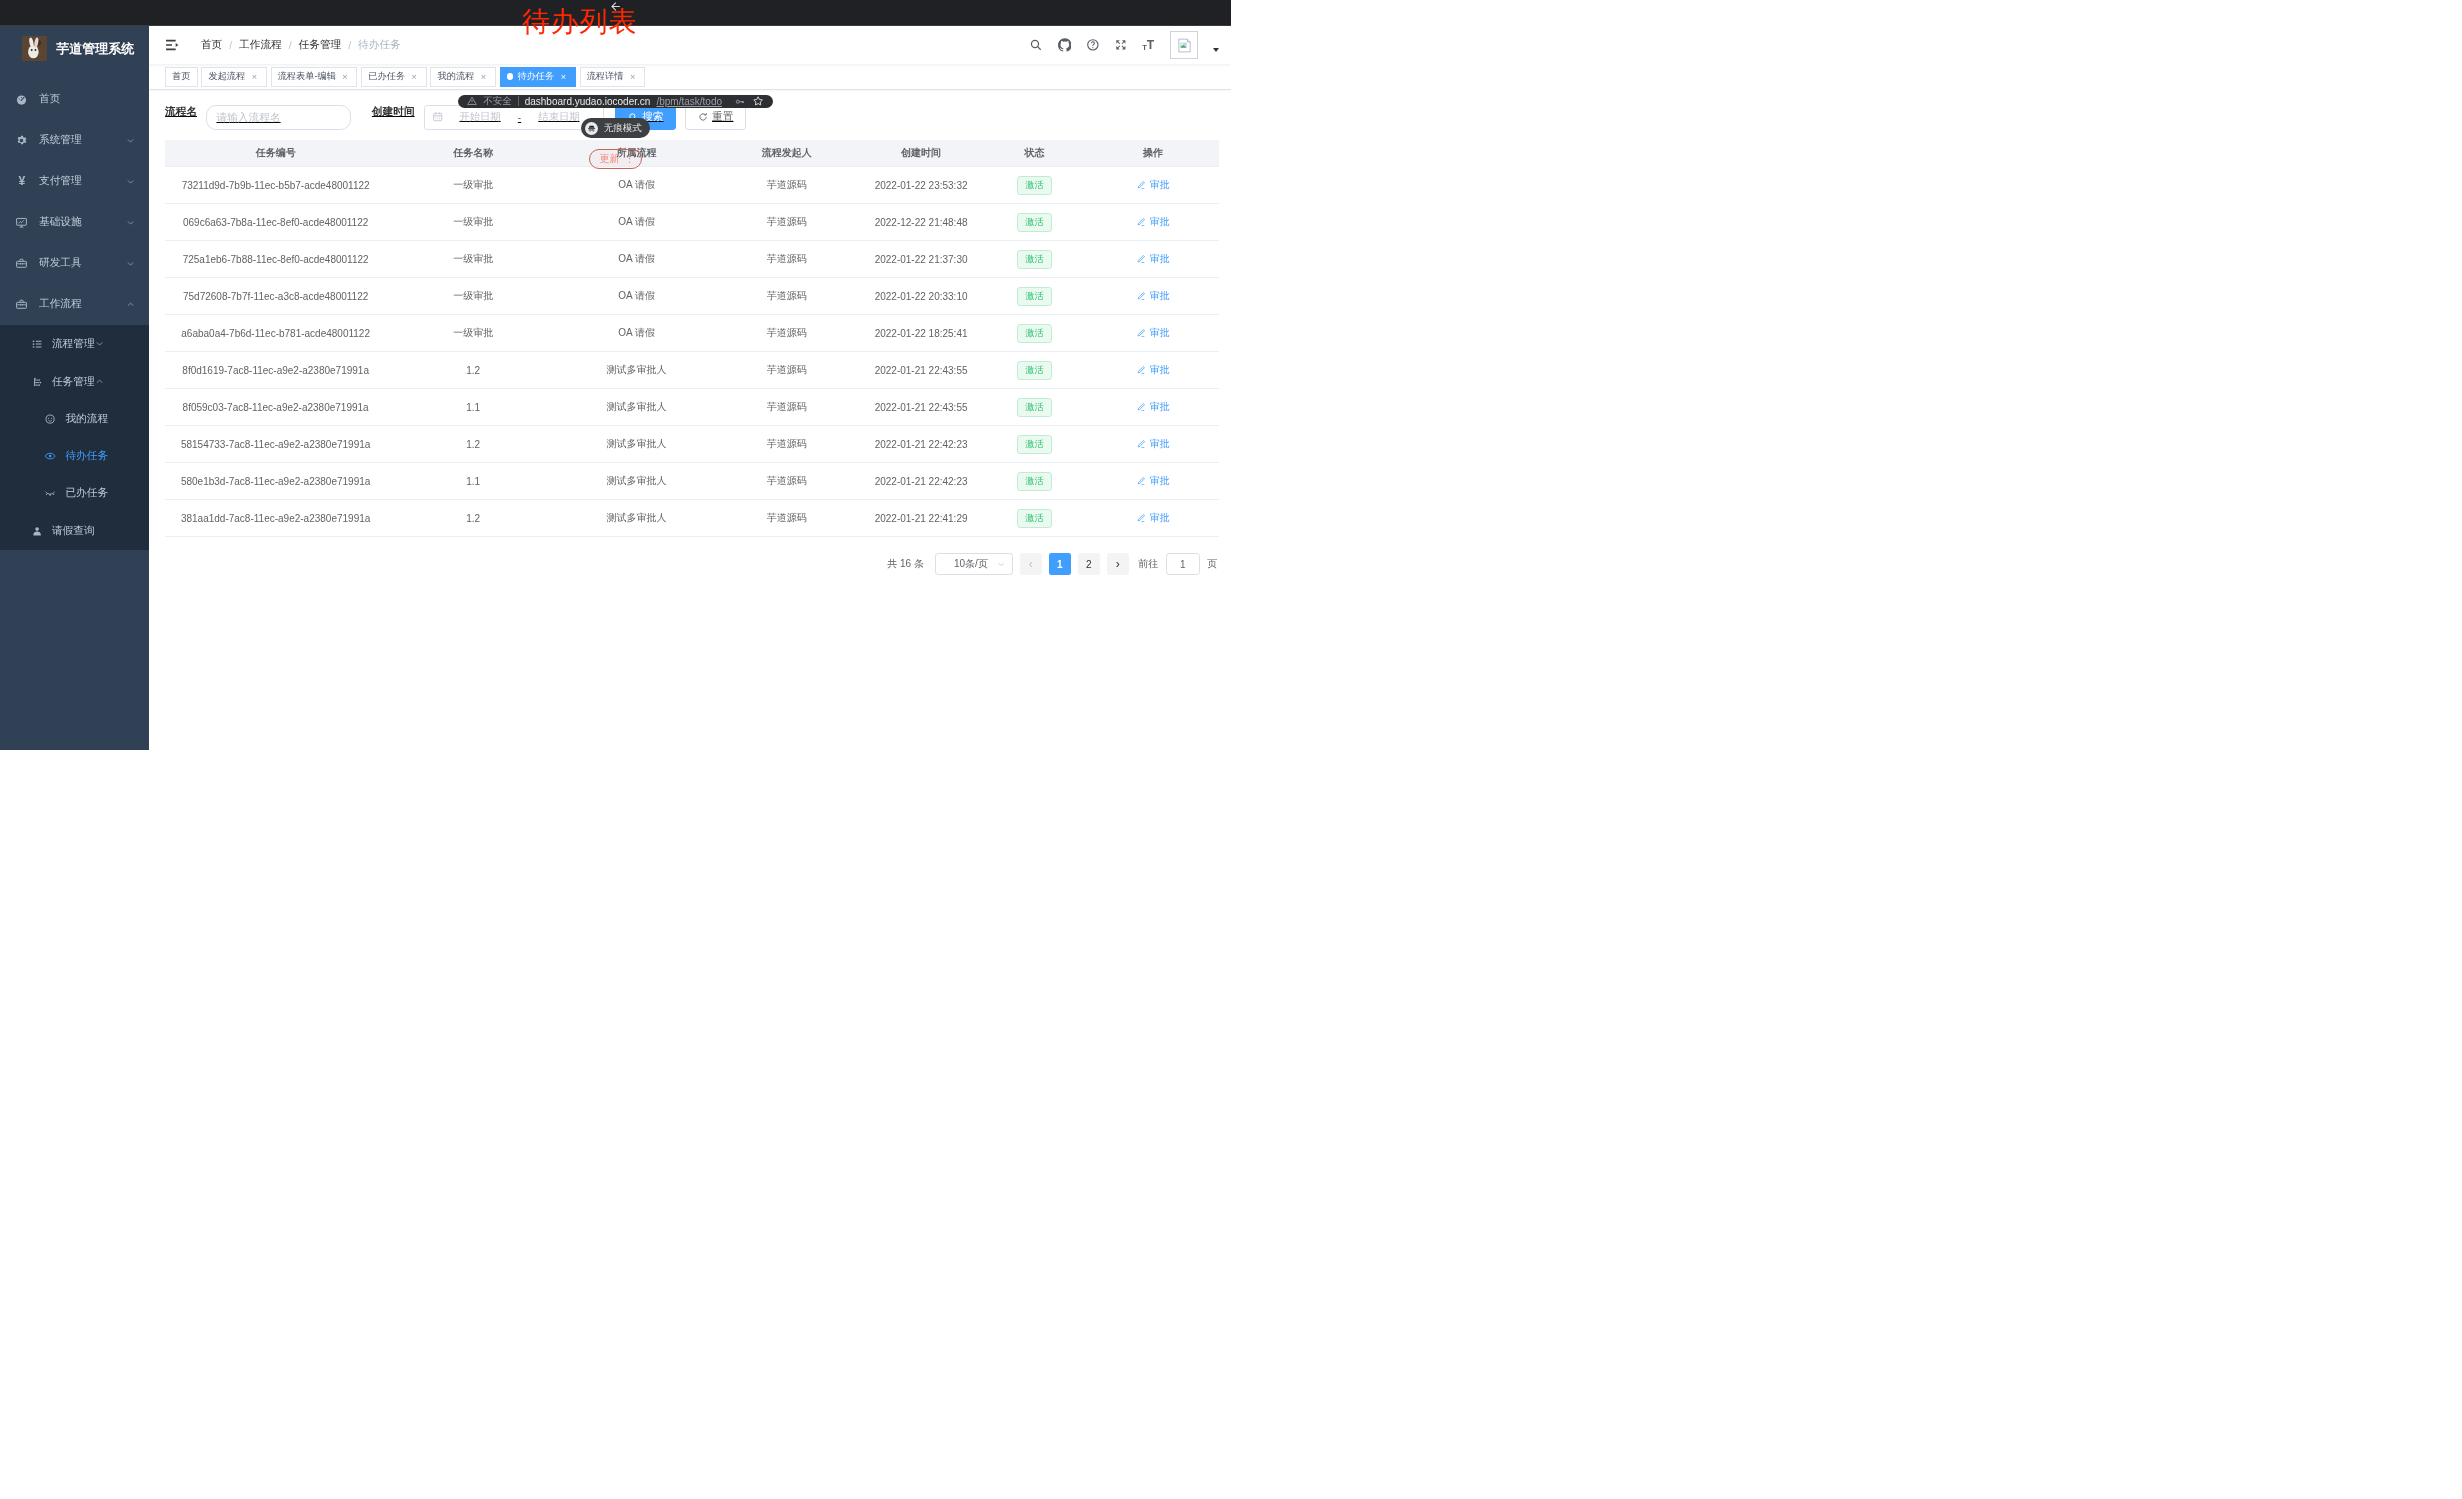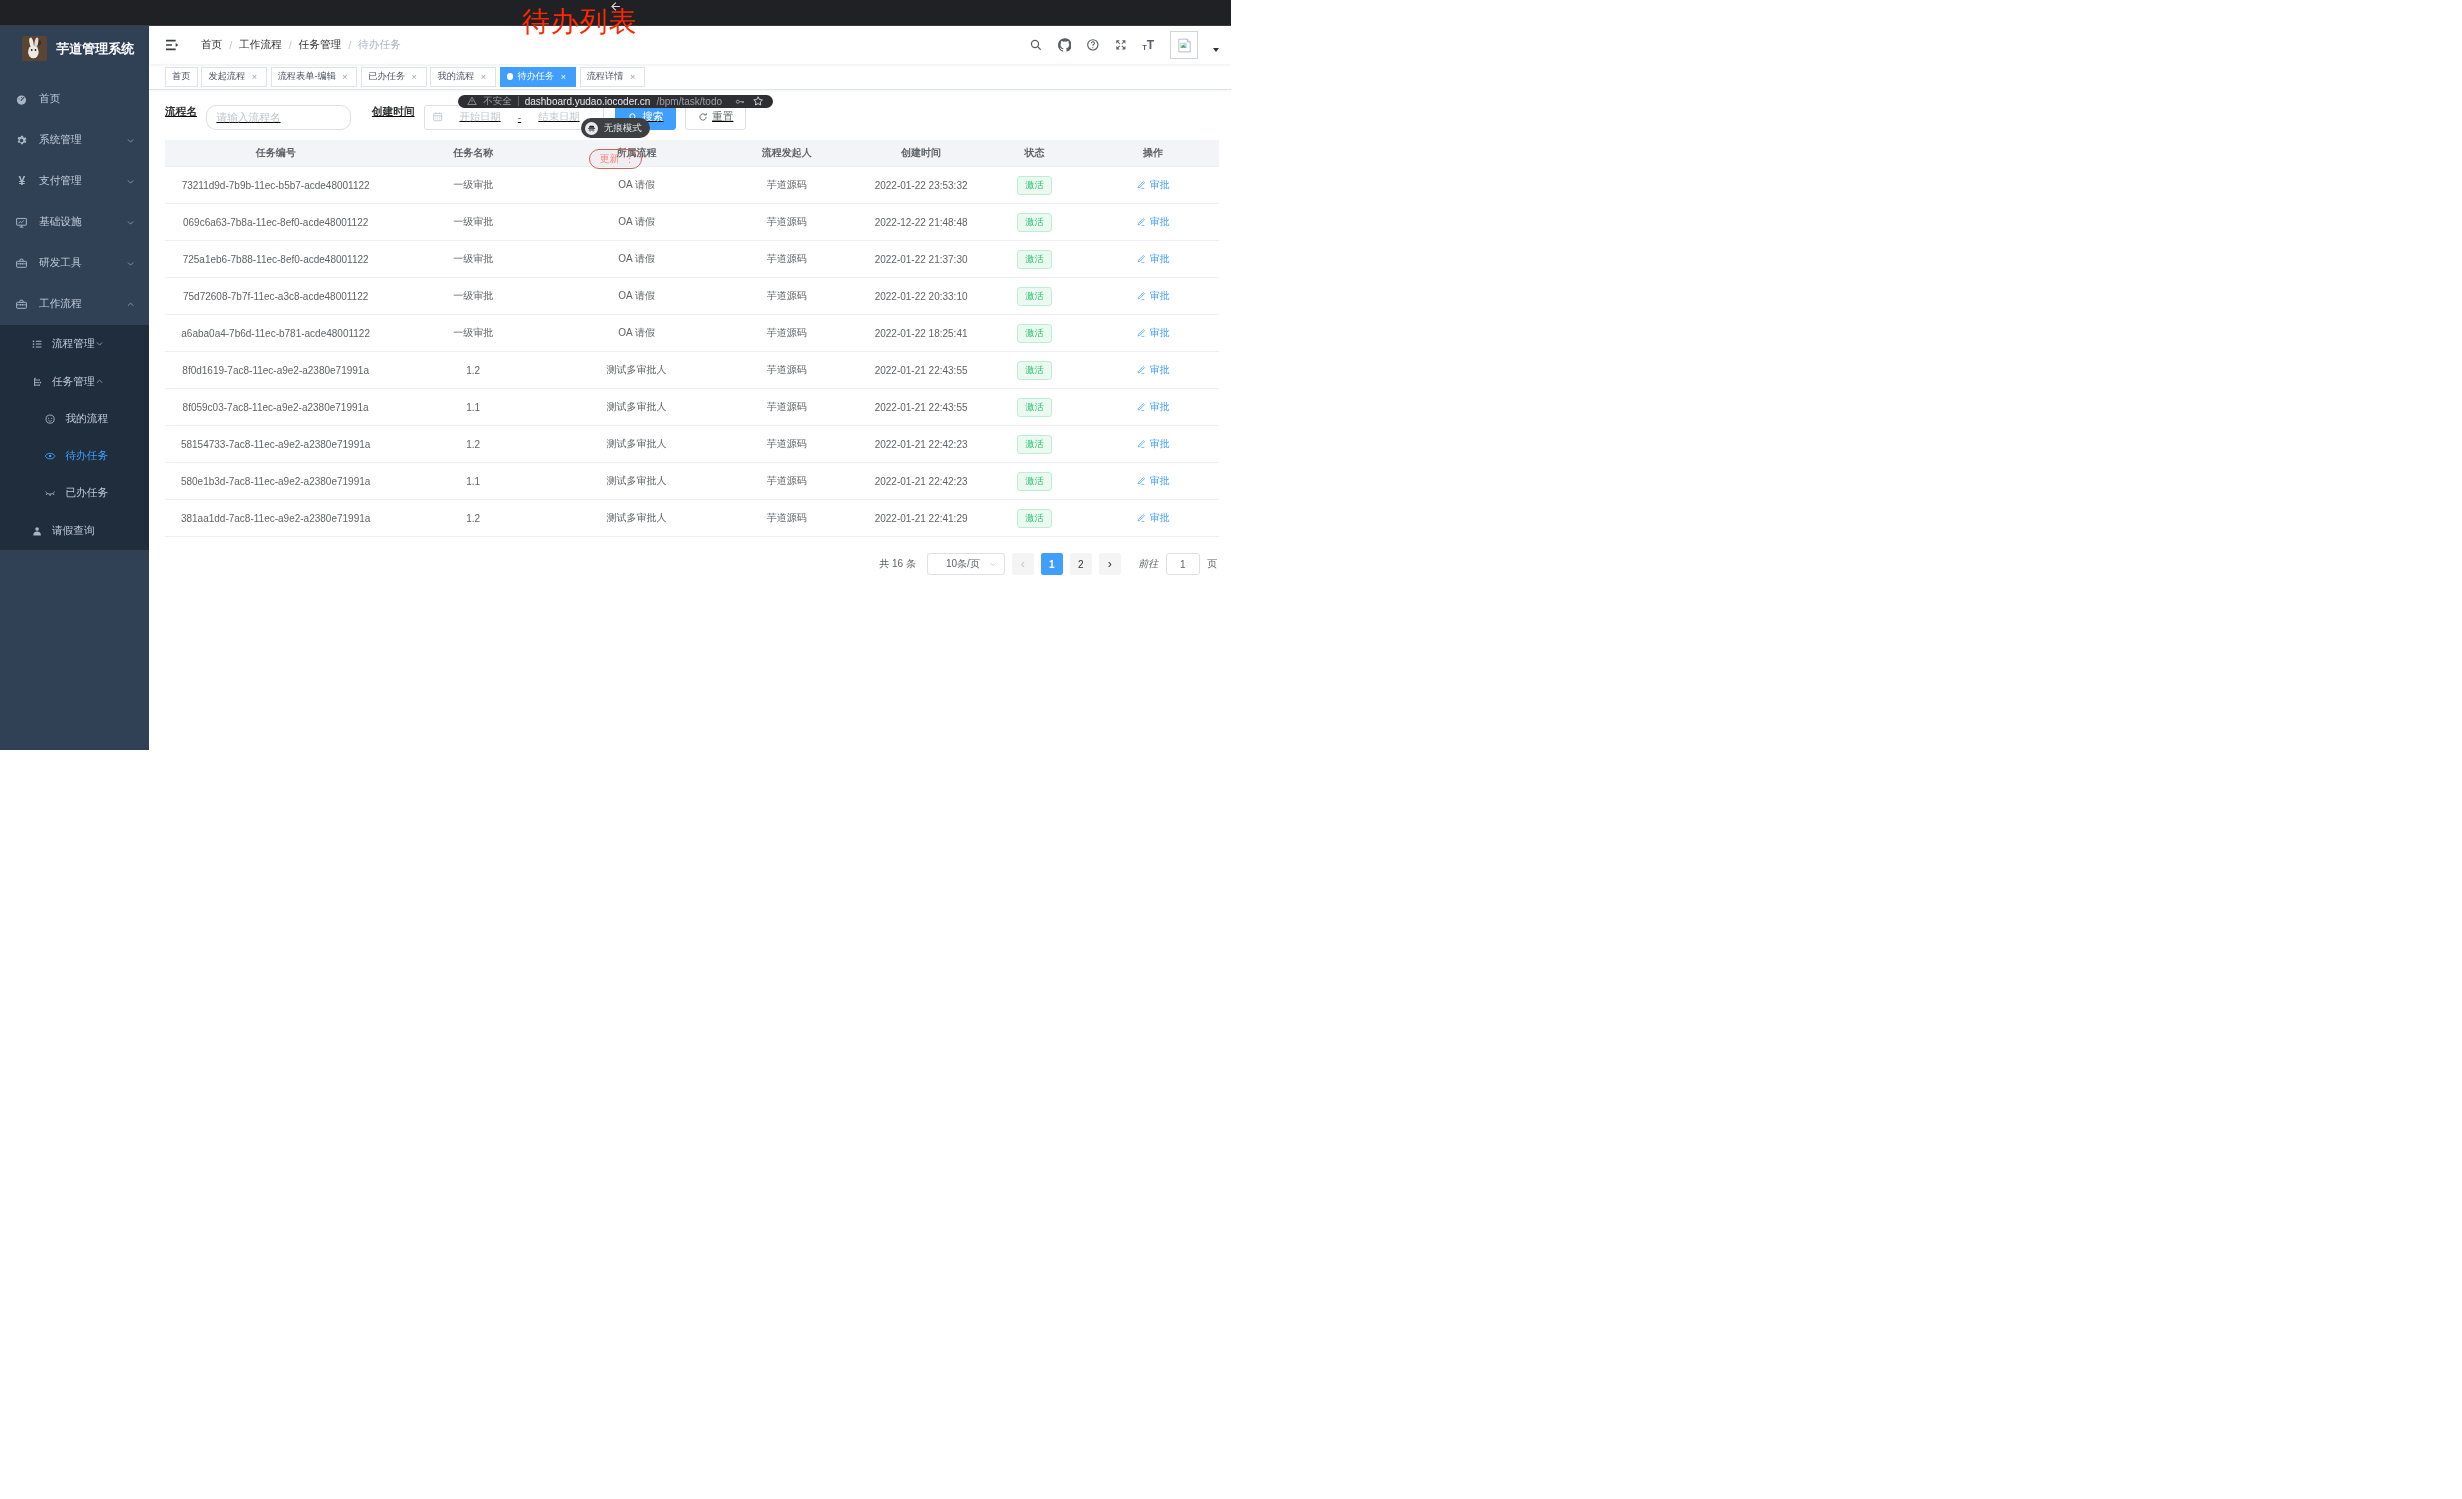--- a/index.html
+++ b/index.html
@@ -11,21 +11,21 @@
   .browser { height:26px; background:#202124; display:flex; align-items:center;
     padding:0 7.6px; gap:10.7px; position:relative; border-bottom:0.8px solid #3a3b3e;flex-direction:column; }
   .b-ic { width:13px; height:13px; color:#dadce0; flex:0 0 auto; cursor:pointer; }
   .b-ic.dim { color:#9aa0a6; }
   .omnibox { flex:1 1 auto; height:17.5px; background:#2d2f33; border-radius:9.2px;
     display:flex; align-items:center; padding:0 9.2px; gap:6.1px; min-width:0; }
   .omni-warn { width:10px; height:10px; color:#9aa0a6; }
   .omni-sec { color:#9aa0a6; font-size:9.5px; white-space:nowrap; }
   .omni-div { width:0.8px; height:10px; background:#5f6368; }
   .omni-host { color:#e8eaed; font-size:10px; white-space:nowrap; }
-  .omni-path { color:#9aa0a6; font-size:10px; white-space:nowrap; }
+  .omni-path { color:#9aa0a6; font-size:10px; white-space:nowrap;text-decoration:underline; }
   .omni-spacer { flex:1; }
   .chip-incog { height:20px; border-radius:10px; background:#3c4043; display:flex;
     align-items:center; gap:5.3px; padding:0 8.4px 0 3.8px; flex:0 0 auto; }
   .incog-circle { width:13.7px; height:13.7px; border-radius:50%; background:#e8eaed;
     display:flex; align-items:center; justify-content:center; }
   .incog-circle svg { width:9.2px; height:9.2px; color:#202124; }
   .chip-incog span { color:#e8eaed; font-size:9.5px; white-space:nowrap; }
   .chip-update { height:20px; border-radius:10px; border:1.1px solid #c5675c;
     background:rgba(242,139,130,.06); display:flex; align-items:center; gap:5.3px;
     padding:0 6.1px 0 9.2px; flex:0 0 auto; cursor:pointer; }
@@ -135,21 +135,21 @@
     display:flex; align-items:center; padding:0 6.1px 0 9.2px; color:#606266; cursor:pointer; }
   .pg-select span { flex:1; text-align:center; }
   .pg-select .chev { width:8.4px; height:8.4px; color:#c0c4cc; }
   .pg-btn { min-width:21.4px; height:21.4px; border-radius:2.3px; background:#f4f4f5;
     display:flex; align-items:center; justify-content:center; font-size:10px;
     color:#303133; cursor:pointer; }
   .pg-btn.disabled { color:#c0c4cc; cursor:default; }
   .pg-btn.current { background:#409eff; color:#fff; font-weight:bold; }
   .pg-prev::before { content:"\2039"; font-size:12.2px; }
   .pg-next::before { content:"\203A"; font-size:12.2px; }
-  .pg-goto { white-space:nowrap; margin-left:10px;font-style:italic; }
+  .pg-goto { white-space:nowrap; margin-left:2px; }
   .pg-input { width:34px; height:21.4px; border:0.8px solid #dcdfe6; border-radius:3.1px;
     text-align:center; font-size:10px; color:#606266; outline:none;
     font-family:"Liberation Sans","DejaVu Sans",sans-serif; }
 </style>
 </head>
 <body>
 
 <div class="browser">
   <svg class="b-ic" viewBox="0 0 24 24" fill="currentColor">
       <path d="M20 11H7.8l5.6-5.6L12 4l-8 8 8 8 1.4-1.4L7.8 13H20z"></path>

